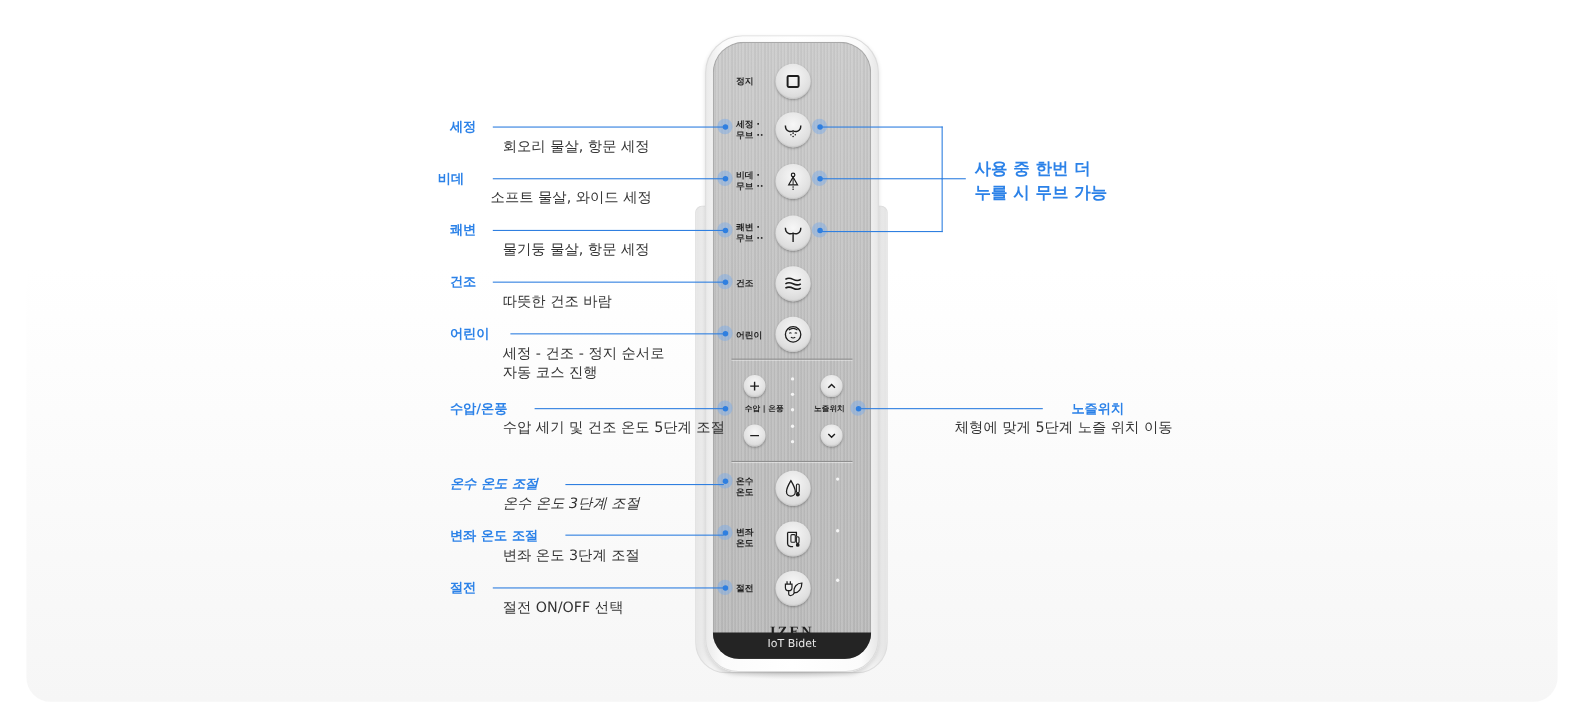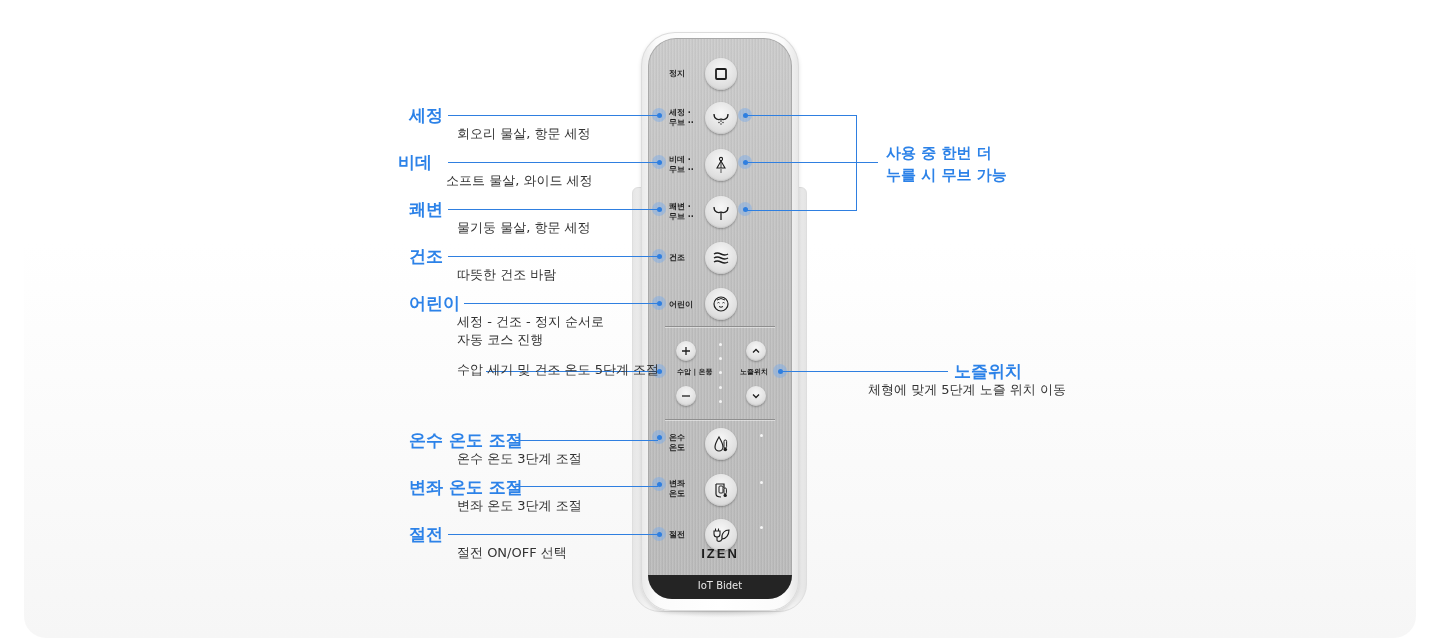--- a/index.html
+++ b/index.html
@@ -41,23 +41,23 @@
       linear-gradient(to bottom, #c9c9c9, #bdbdbd 50%, #b8b8b8);
     box-shadow: inset 0 0 0 1px #a9a9a9;
   }
   .panel-footer {
     position: absolute; left: 0; bottom: 0; width: 100%; height: 24px;
     background: #242424;
     color: #e8e8e8; font-size: 10px; text-align: center; line-height: 22px;
     font-family: "DejaVu Sans", sans-serif;
   }
   .brand {
-    position: absolute; left: 0; width: 100%; top: 508px;
+    position: absolute; left: 0; width: 100%; top: 528px;
     text-align: center; font-size: 13px; font-weight: bold; letter-spacing: 2px; color: #1e1e1e;
-    font-family: Liberation Sans, sans-serif;
+    font-family: Liberation Serif, serif;
   }
   .divider {
     position: absolute; left: 17px; width: 110px; height: 1px; background: #8f8f8f;
     box-shadow: 0 1px 0 rgba(255,255,255,0.45);
   }
 
   .btn {
     position: absolute; width: 32px; height: 32px; border-radius: 50%;
     background: radial-gradient(circle at 50% 35%, #f7f7f7, #e1e1e1 60%, #cdcdcd);
     box-shadow: 0 1px 2px rgba(0,0,0,0.3), inset 0 -1px 1px rgba(0,0,0,0.08);
@@ -79,21 +79,21 @@
     background: rgba(120,170,235,0.45);
     display: flex; align-items: center; justify-content: center;
   }
   .marker::after { content: ""; width: 5px; height: 5px; border-radius: 50%; background: #2f7fe0; }
 
   .line { position: absolute; height: 1px; background: #2f7fe0; }
   .vline { position: absolute; width: 1px; background: #2f7fe0; }
 
   .callout { position: absolute; }
   .callout .title {
-    color: #2c82e8; font-size: 17px; font-weight: bold; line-height: 20px; white-space: nowrap;
+    color: #2c82e8; font-size: 12px; font-weight: bold; line-height: 20px; white-space: nowrap;
   }
   .callout .desc {
     color: #333333; font-size: 13px; line-height: 18px; white-space: nowrap; margin-left: 48px;
   }
   .callout.right { text-align: right; }
   .side-note {
     position: absolute; left: 886px; top: 142px;
     color: #2c82e8; font-size: 15px; font-weight: bold; line-height: 22px; white-space: nowrap;
   }
 </style>
@@ -288,23 +288,24 @@
 <div class="callout" style="left:409px; top:246px;">
   <div class="title">건조</div>
   <div class="desc">따뜻한 건조 바람</div>
 </div>
 <div class="callout" style="left:409px; top:293px;">
   <div class="title">어린이</div>
   <div class="desc">세정 - 건조 - 정지 순서로</div>
   <div class="desc">자동 코스 진행</div>
 </div>
 <div class="callout" style="left:409px; top:361px;">
+  <div class="title">수압/온풍</div>
   <div class="desc">수압 세기 및 건조 온도 5단계 조절</div>
 </div>
-<div class="callout" style="left:409px; top:430px;">
+<div class="callout" style="left:409px; top:430px;font-style:italic;">
   <div class="title">온수 온도 조절</div>
   <div class="desc">온수 온도 3단계 조절</div>
 </div>
 <div class="callout" style="left:409px; top:477px;">
   <div class="title">변좌 온도 조절</div>
   <div class="desc">변좌 온도 3단계 조절</div>
 </div>
 <div class="callout" style="left:409px; top:524px;">
   <div class="title">절전</div>
   <div class="desc">절전 ON/OFF 선택</div>

